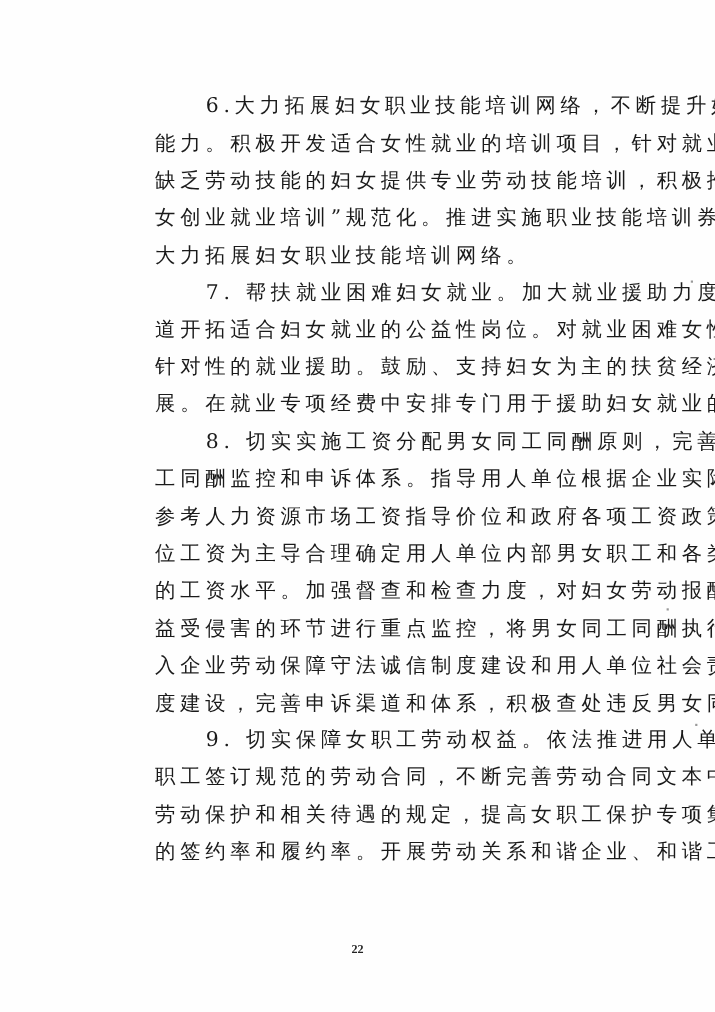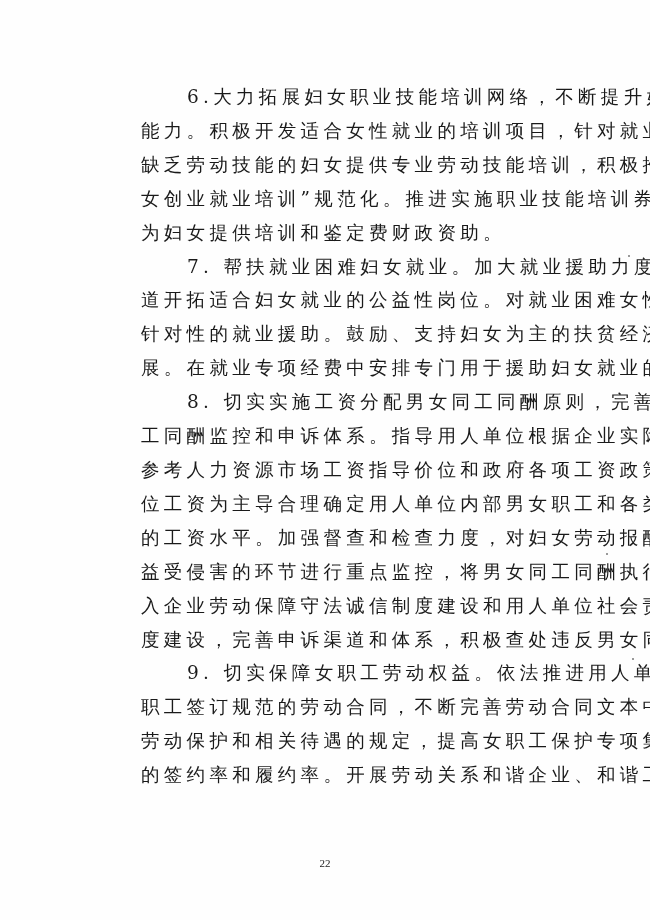--- a/index.html
+++ b/index.html
@@ -9,35 +9,35 @@
     position: absolute; left: 95px; top: 80px; width: 462px;
     font-family: "DejaVu Serif", "Liberation Serif", serif;
     font-size: 18.5px; line-height: 33.9px; color: #1a1a1a;
     letter-spacing: 4.3px;
   }
   .para { margin: 0; text-indent: 46px; text-align: justify; word-break: break-all; }
   .line { display: block; white-space: nowrap; }
   .first { padding-left: 46px; }
   .page-number {
     position: absolute; left: 0; width: 650px; top: 857px; text-align: center;
-    font-family: "Liberation Serif", serif; font-size: 11px; color: #222; font-weight: normal;
+    font-family: "Liberation Serif", serif; font-size: 11px; color: #222; font-weight: bold;
   }
   .speck { position: absolute; width: 2px; height: 2px; background: #999; }
 </style>
 </head>
 <body>
 
 <div class="page">
   <div class="content">
     <div class="para">
       <span class="line first">6.大力拓展妇女职业技能培训网络，不断提升妇女就业</span>
       <span class="line">能力。积极开发适合女性就业的培训项目，针对就业困难且</span>
       <span class="line">缺乏劳动技能的妇女提供专业劳动技能培训，积极推动“妇</span>
       <span class="line">女创业就业培训”规范化。推进实施职业技能培训券制度，</span>
-      <span class="line">为妇女提供培训和鉴定费财政资助。</span>
+      <span class="line">大力拓展妇女职业技能培训网络。</span>
     </div>
     <div class="para">
       <span class="line first">7. 帮扶就业困难妇女就业。加大就业援助力度，多渠</span>
       <span class="line">道开拓适合妇女就业的公益性岗位。对就业困难女性提供有</span>
       <span class="line">针对性的就业援助。鼓励、支持妇女为主的扶贫经济实体发</span>
       <span class="line">展。在就业专项经费中安排专门用于援助妇女就业的资金。</span>
     </div>
     <div class="para">
       <span class="line first">8. 切实实施工资分配男女同工同酬原则，完善男女同</span>
       <span class="line">工同酬监控和申诉体系。指导用人单位根据企业实际情况，</span>

